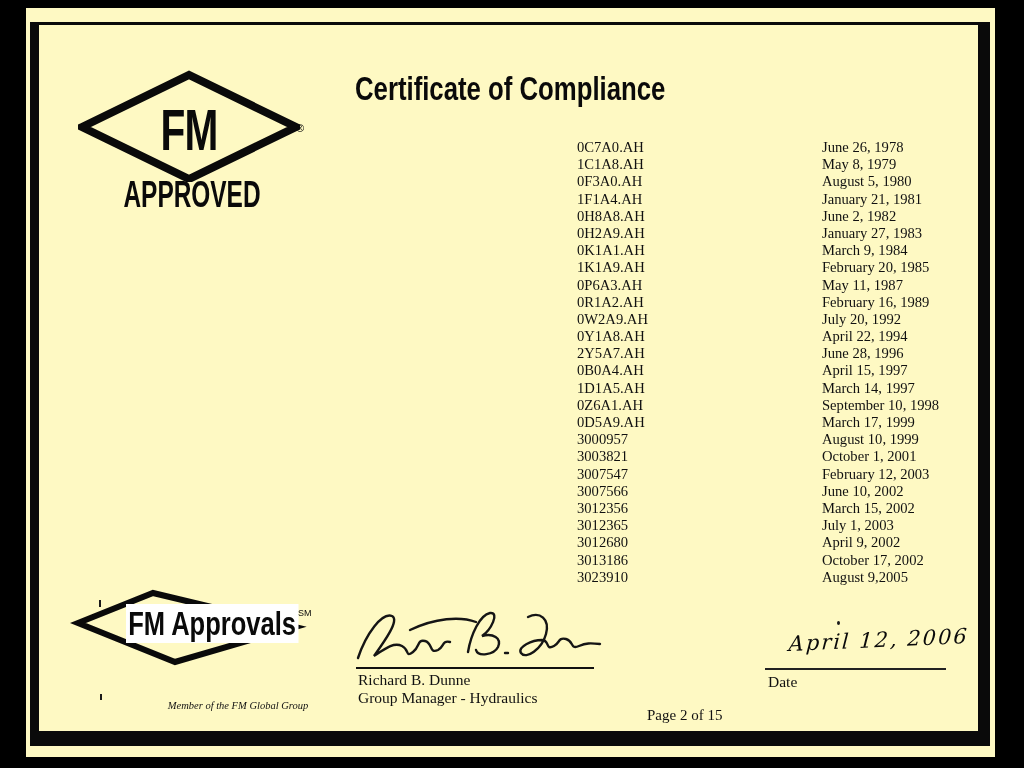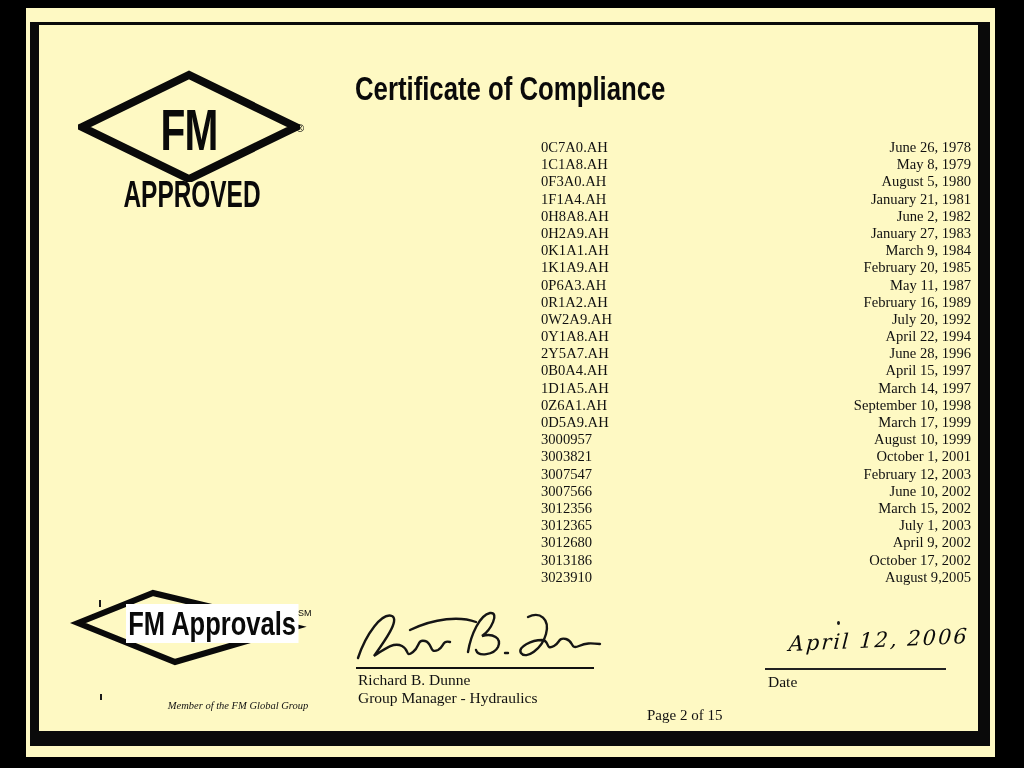--- a/index.html
+++ b/index.html
@@ -40,22 +40,22 @@
   .doc-title {
     position: absolute; left: 329px; top: 62px;
     font-family: "Liberation Sans", sans-serif; font-weight: bold; font-size: 33px;
     transform: scaleX(0.78); transform-origin: left center;
     letter-spacing: 0px; color: #0a0a0a; white-space: nowrap;
   }
 
   
   .records { position: absolute; left: 515px; top: 131px; width: 430px; font-size: 14.6px; }
   .record-row { display: flex; height: 17.2px; line-height: 17.2px; white-space: nowrap; }
-  .record-id { width: 245px; }
-  .record-date { flex: 1; text-align: right; }
+  .record-id { width: 245px; margin-left: 36px; }
+  .record-date { flex: 1; }
 
   
   .fm-logo-bottom { position: absolute; left: 44px; top: 580px; width: 270px; height: 100px; }
   .fm-logo-bottom svg { position: absolute; left: 0; top: 0; }
   .fm-logo-bottom .fma-text {
     position: absolute; left: 56px; top: 16px; background: #fff; padding: 0 3px;
     font-family: "Liberation Sans", sans-serif; font-weight: bold; font-size: 34px;
     transform: scaleX(0.75); transform-origin: left center; color: #0a0a0a; white-space: nowrap;
   }
   .fm-logo-bottom .sm-mark {

